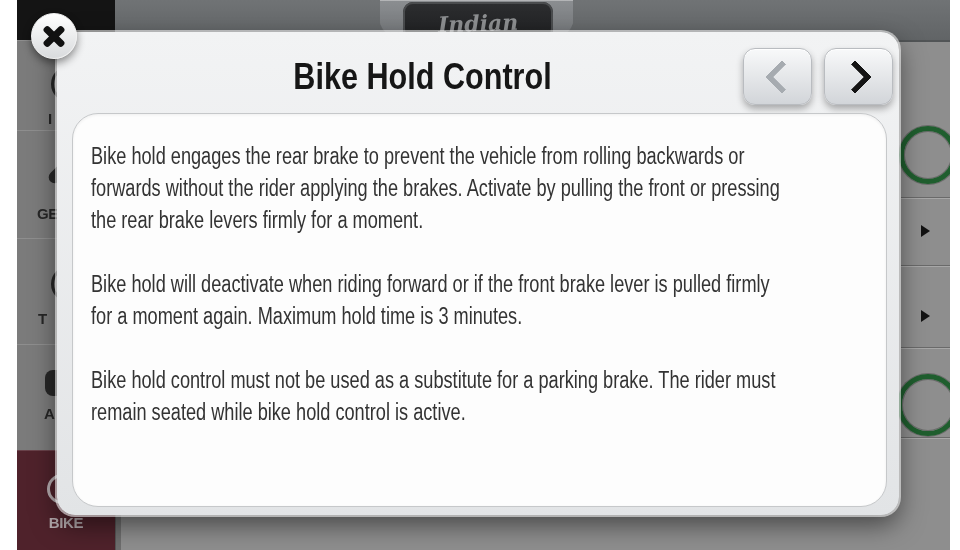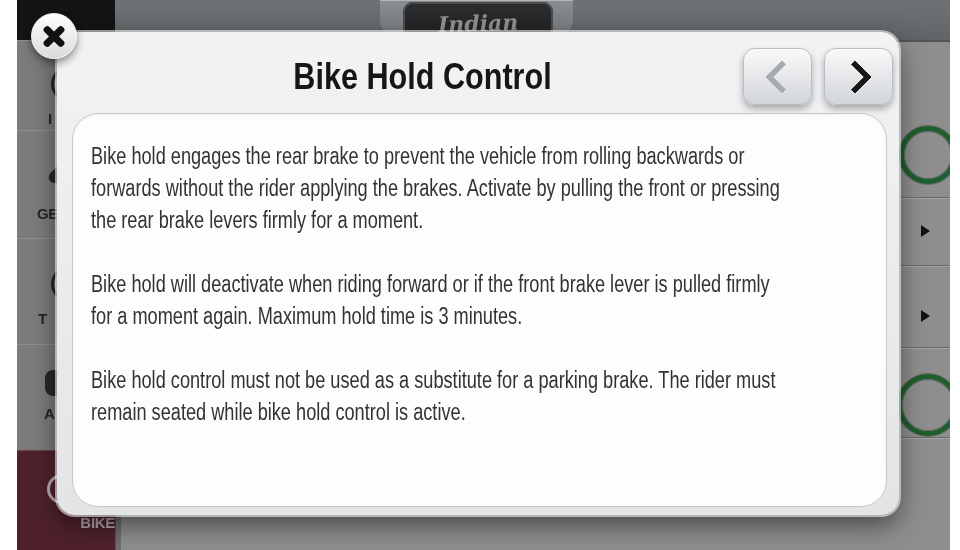--- a/index.html
+++ b/index.html
@@ -20,21 +20,21 @@
   
   .sidebar-header{position:absolute;left:0;top:0;width:98px;height:40px;background:#141414;}
   .sidebar-edge{position:absolute;left:98px;top:40px;width:5px;height:510px;background:#6e6e6e;
                 border-left:1px solid #565656;}
   .tile{position:absolute;left:0;width:98px;background:#7b7b7b;
         border-bottom:1px solid rgba(40,40,40,.55);
         box-shadow:inset 0 1px 0 rgba(255,255,255,.15);}
   .tile.selected{background:#4f222b;}
   .tile .lbl{position:absolute;font-size:15px;font-weight:bold;color:#262626;
              letter-spacing:-.3px;white-space:nowrap;}
-  .tile.selected .lbl{color:#b5abae;width:98px;left:0;text-align:right;}
+  .tile.selected .lbl{color:#b5abae;width:98px;left:0;text-align:center;}
   .ring-icon{position:absolute;width:30px;height:30px;border:3.5px solid #272727;border-radius:50%;}
   .bar-icon{position:absolute;width:44px;height:12px;background:#272727;border-radius:6px;
             transform:rotate(-45deg);}
   .blob-icon{position:absolute;width:30px;height:26px;background:#272727;border-radius:8px;}
   .bike-ring{position:absolute;width:24px;height:24px;border:3px solid #b5abae;border-radius:50%;}
   .bike-ring .dot{position:absolute;left:8px;top:8px;width:8px;height:8px;background:#b5abae;border-radius:50%;}
   
   .row-divider{position:absolute;height:1px;background:#a7a7a7;box-shadow:0 -1px 0 rgba(0,0,0,.25);}
   .toggle-ring{position:absolute;border:5px solid #1f5e2e;border-radius:50%;
                box-shadow:0 0 0 1px rgba(0,0,0,.25), inset 0 0 0 1px rgba(0,0,0,.25);}

